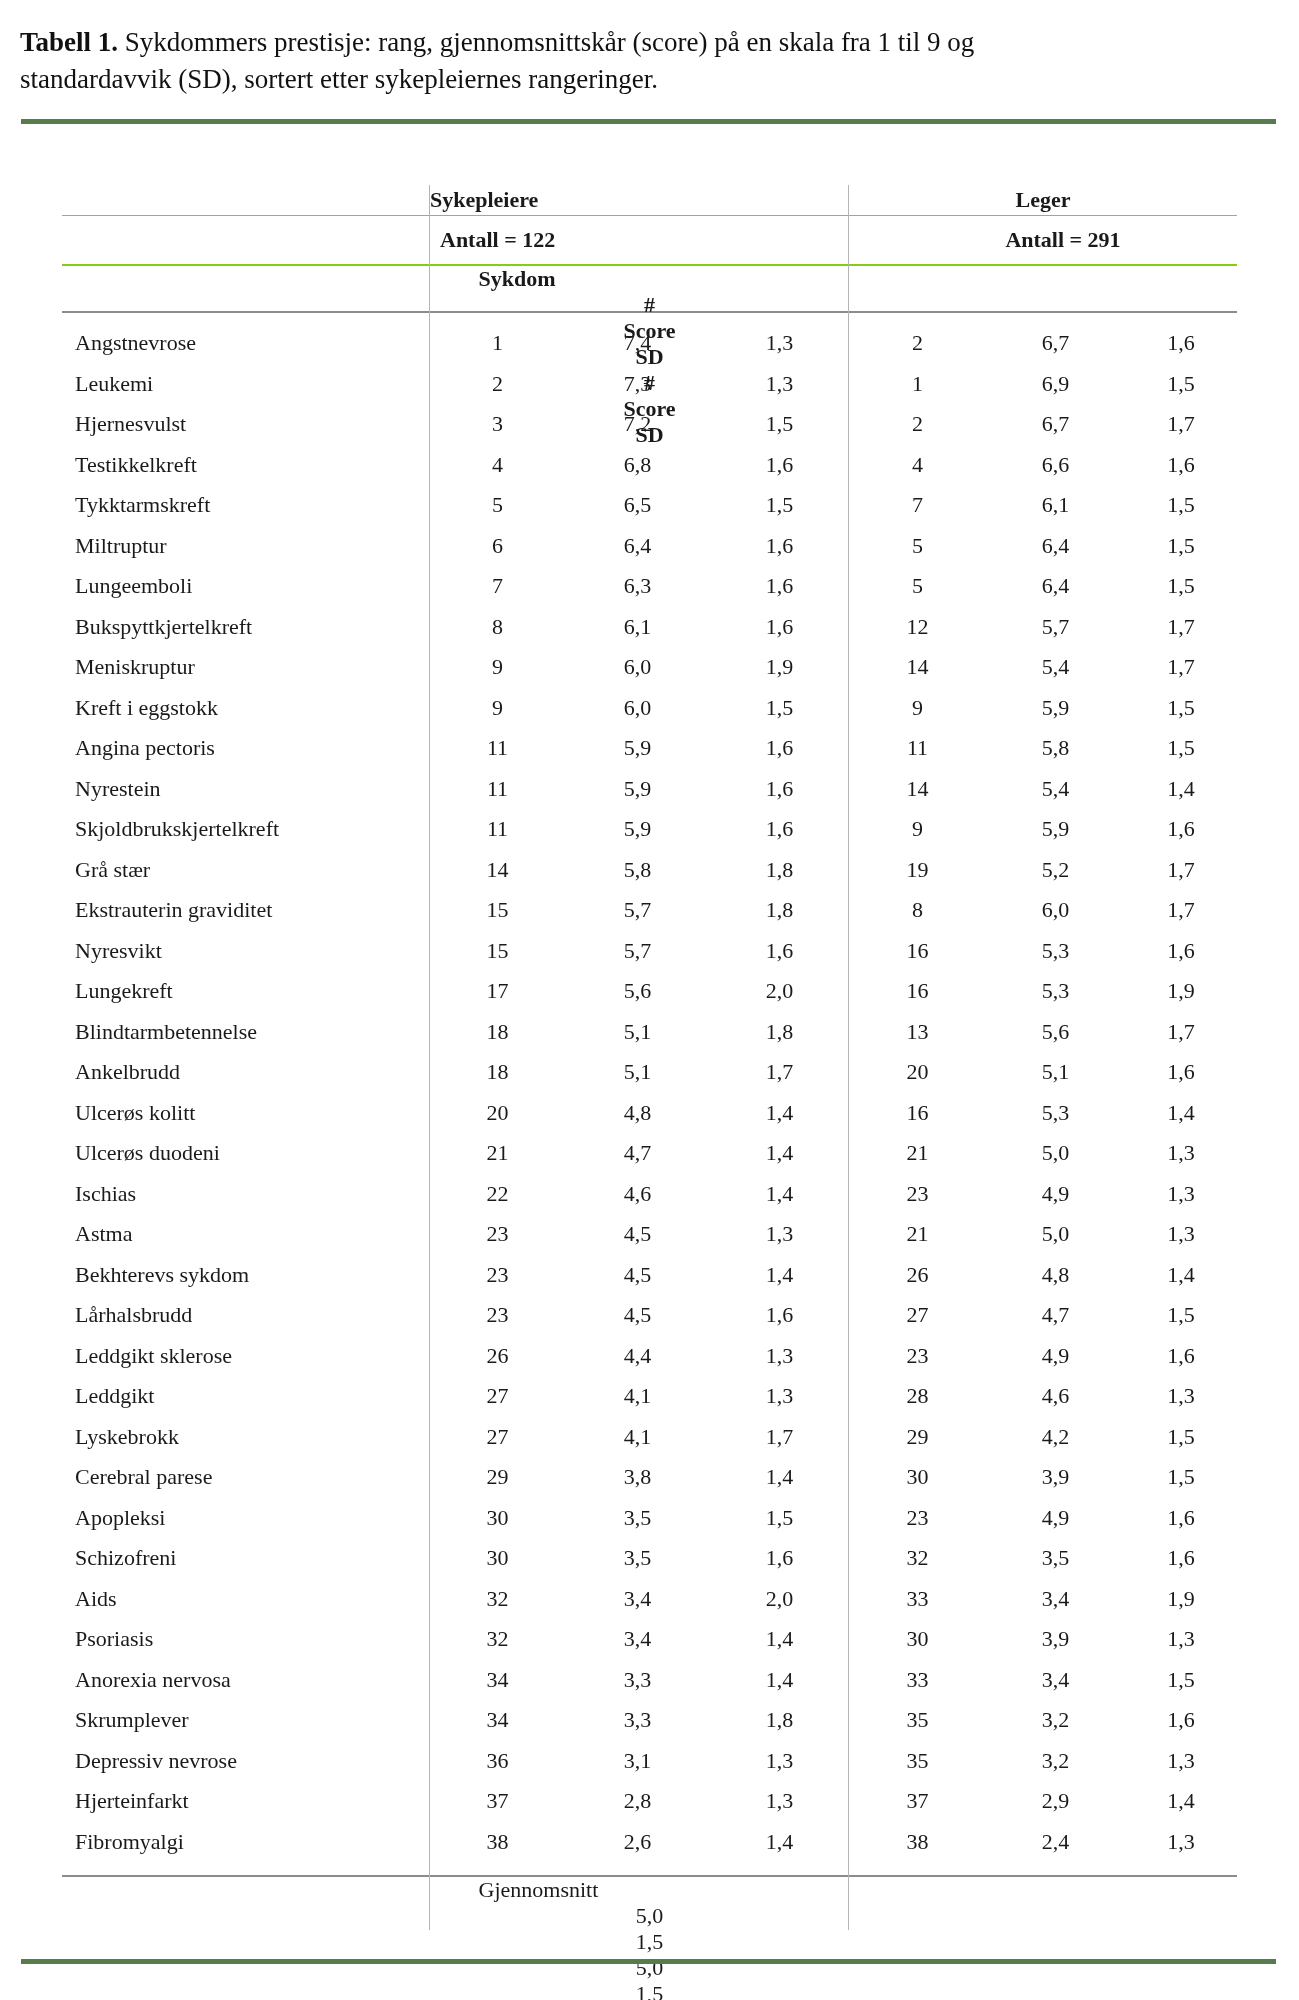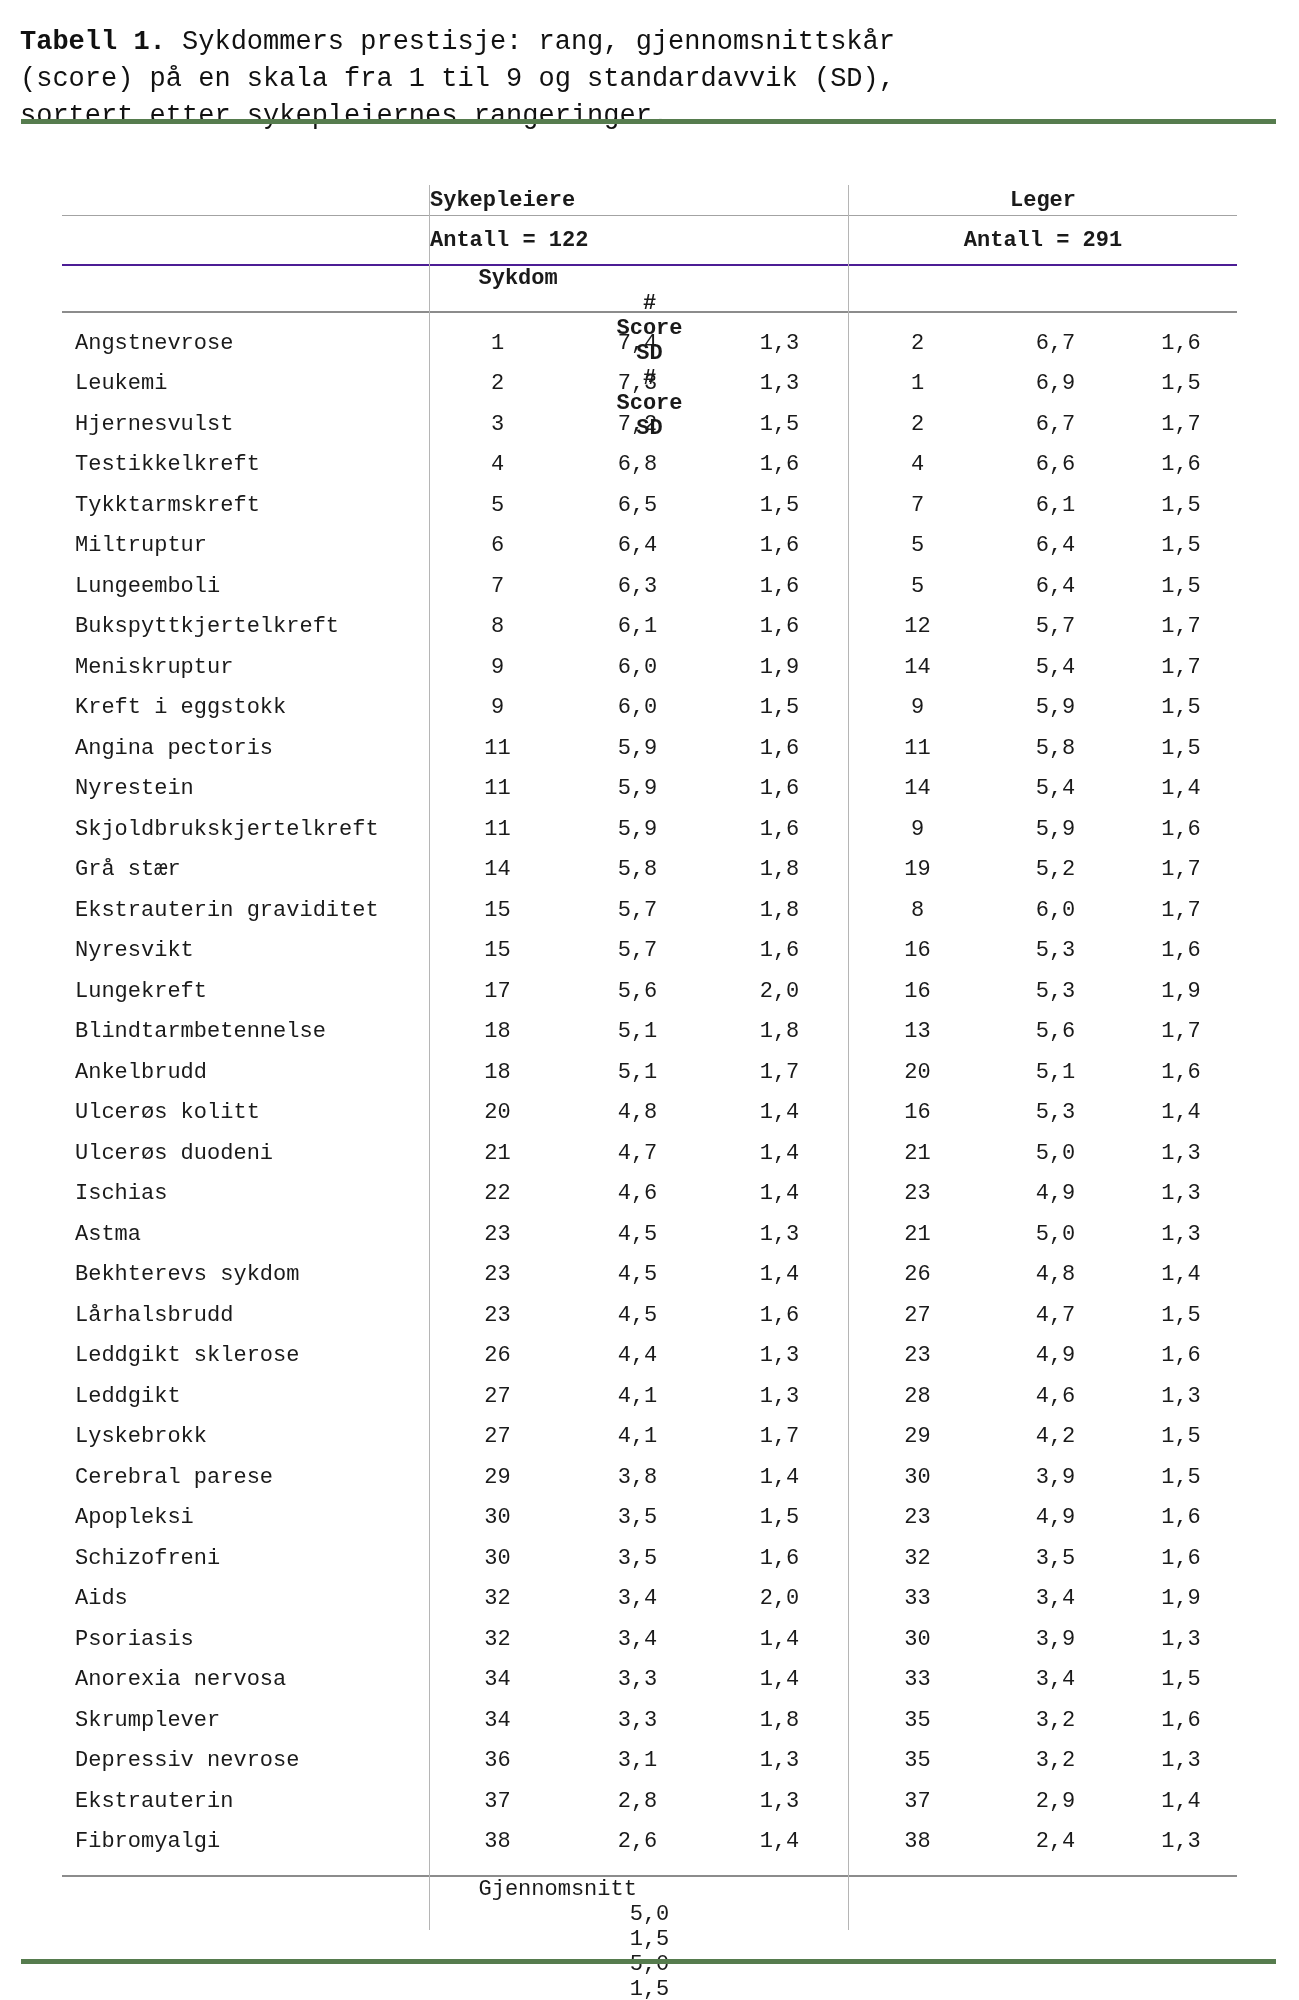--- a/index.html
+++ b/index.html
@@ -1,21 +1,21 @@
 <!DOCTYPE html>
 <html><head>
 <meta charset="utf-8">
 <style>
   html,body{margin:0;padding:0;background:#ffffff;}
   .page{
     position:relative;
     width:1299px;
     height:2000px;
     background:#ffffff;
-    font-family:Liberation Mono, monospace;
+    font-family:Liberation Serif, serif;
     color:#1a1a1a;
     overflow:hidden;
   }
   .title{
     position:absolute;
     left:20px;
     top:24px;
     max-width:995px;
     font-size:27px;
     line-height:37px;
@@ -61,21 +61,21 @@
   .c-lscore{width:139px;}
   .c-lsd{width:112px;}
   .c-num{text-align:center;}
 
   
   .g-disease{width:368px;}
   .g-syk{width:419px;text-align:left;}
   .g-leger{width:388px;text-align:center;}
 
   .row-groups{height:30px;font-weight:bold;border-bottom:1px solid #a3a3a3;}
-  .row-antall{height:48px;font-weight:bold;border-bottom:2px solid #4c1d95;}
+  .row-antall{height:48px;font-weight:bold;border-bottom:2px solid #84cc16;gap:10px;}
   .row-colhead{height:45px;font-weight:bold;border-bottom:2px solid #8c8c8c;flex-direction:column;}
 
   .tbody{padding-top:10px;}
   .trow{display:flex;align-items:center;height:40.5px;}
 
   .footer-sep{margin-top:13px;border-top:2px solid #8c8c8c;}
   .row-footer{height:55px;flex-direction:column;}
 </style>
 </head>
 <body>
@@ -432,21 +432,21 @@
         <div class="trow">
           <span class="cell c-disease">Depressiv nevrose</span>
           <span class="cell c-num c-srank">36</span>
           <span class="cell c-num c-sscore">3,1</span>
           <span class="cell c-num c-ssd">1,3</span>
           <span class="cell c-num c-lrank">35</span>
           <span class="cell c-num c-lscore">3,2</span>
           <span class="cell c-num c-lsd">1,3</span>
         </div>
         <div class="trow">
-          <span class="cell c-disease">Ekstrauterin</span>
+          <span class="cell c-disease">Hjerteinfarkt</span>
           <span class="cell c-num c-srank">37</span>
           <span class="cell c-num c-sscore">2,8</span>
           <span class="cell c-num c-ssd">1,3</span>
           <span class="cell c-num c-lrank">37</span>
           <span class="cell c-num c-lscore">2,9</span>
           <span class="cell c-num c-lsd">1,4</span>
         </div>
         <div class="trow">
           <span class="cell c-disease">Fibromyalgi</span>
           <span class="cell c-num c-srank">38</span>

